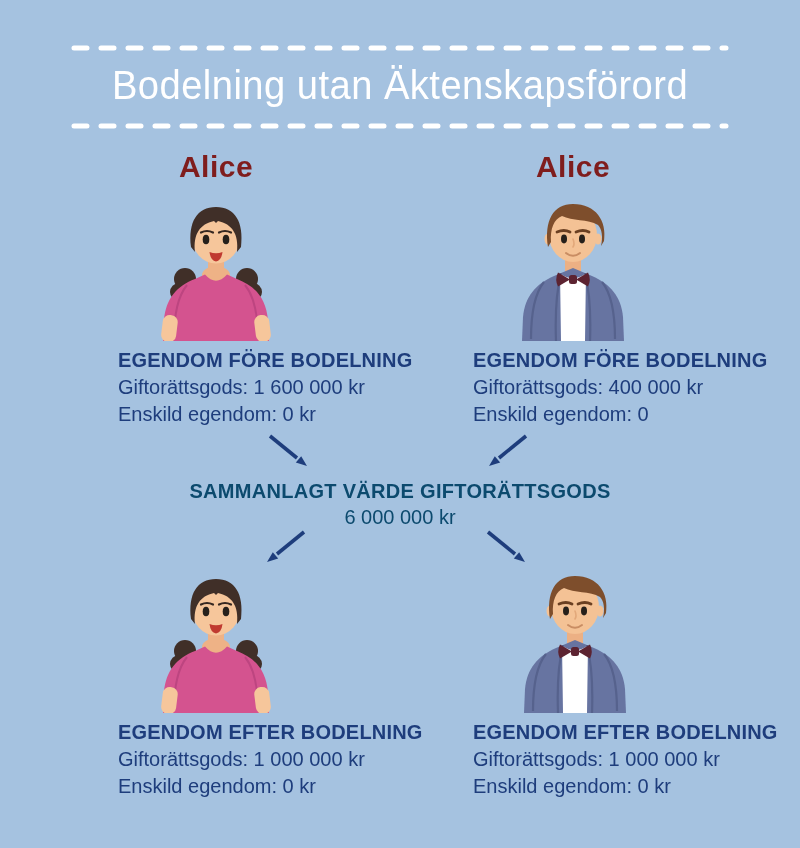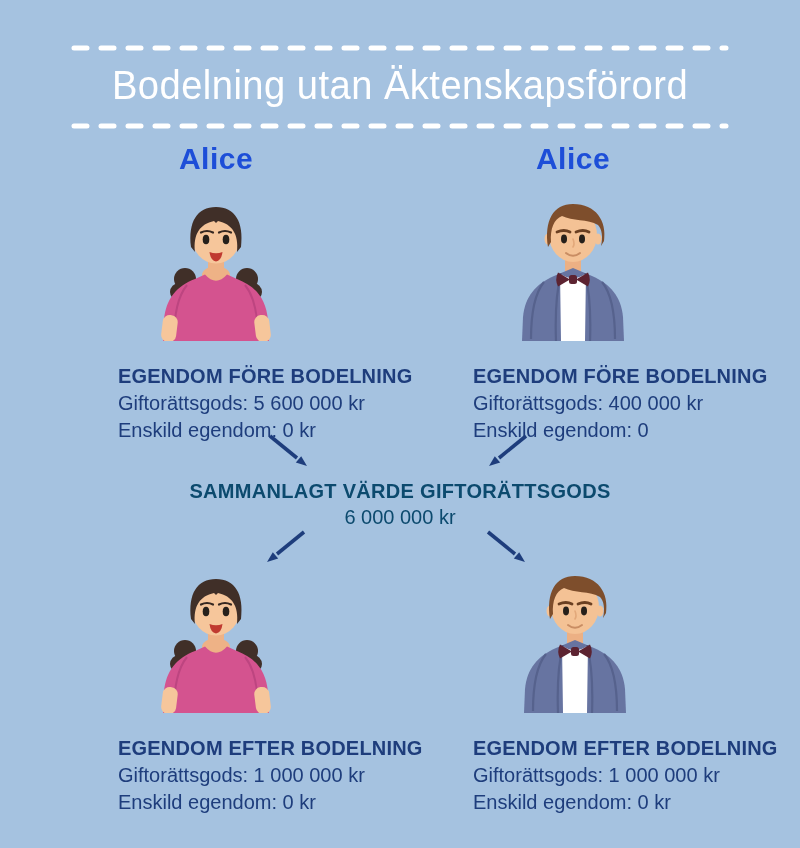--- a/index.html
+++ b/index.html
@@ -11,32 +11,32 @@
   }
   .canvas{position:relative;width:800px;height:848px;background:#a5c2e0;}
   .dash-line{position:absolute;left:70px;}
   .page-title{
     position:absolute;left:0;top:62px;width:800px;margin:0;
     text-align:center;color:#ffffff;
     font-size:41px;font-weight:300;letter-spacing:0.5px;
     transform:scaleX(0.93);transform-origin:center;
   }
   .person-name{
-    position:absolute;top:142px;height:34px;
-    text-align:center;color:#1d4ed8;
+    position:absolute;top:150px;height:34px;
+    text-align:center;color:#7f1d1d;
     font-size:30px;font-weight:700;letter-spacing:0.5px;
   }
   .name-left{left:118px;width:196px;}
   .name-right{left:473px;width:200px;}
   .avatar{position:absolute;width:132px;height:152px;}
   .av-alice-top{left:150px;top:189px;}
   .av-frans-top{left:507px;top:189px;}
   .av-alice-bottom{left:150px;top:561px;}
   .av-frans-bottom{left:509px;top:561px;}
-  .prop-block{position:absolute;width:330px;color:#1e3d7c;margin-top:16px;}
+  .prop-block{position:absolute;width:330px;color:#1e3d7c;}
   .pb-before-left{left:118px;top:347px;}
   .pb-before-right{left:473px;top:347px;}
   .pb-after-left{left:118px;top:719px;}
   .pb-after-right{left:473px;top:719px;}
   .prop-heading{font-size:20px;font-weight:700;line-height:27px;letter-spacing:0.2px;}
   .prop-line{font-size:20px;font-weight:400;line-height:27px;}
   .total-block{position:absolute;left:0;top:478px;width:800px;text-align:center;color:#0c4a6e;}
   .total-heading{font-size:20px;font-weight:700;line-height:26px;letter-spacing:0.3px;}
   .total-value{font-size:20px;font-weight:400;line-height:26px;}
   .arrow{position:absolute;width:44px;height:38px;}
@@ -108,21 +108,21 @@
       <path d="M 36,93 C 27,104 23,126 23,150" stroke="#56628d" stroke-width="2.2" fill="none"></path>
       <path d="M 94,93 C 103,104 107,126 107,150" stroke="#56628d" stroke-width="2.2" fill="none"></path>
       <path d="M 62,90.5 L 50,83.5 Q 46.5,90.5 50,97.5 Z" fill="#5c2331"></path>
       <path d="M 68,90.5 L 80,83.5 Q 83.5,90.5 80,97.5 Z" fill="#5c2331"></path>
       <rect x="61" y="86" width="8" height="9" rx="2.5" fill="#5c2331"></rect>
     </g>
   </svg>
 
   <div class="prop-block pb-before-left">
     <div class="prop-heading">EGENDOM FÖRE BODELNING</div>
-    <div class="prop-line">Giftorättsgods: 5 600 000 kr</div>
+    <div class="prop-line">Giftorättsgods: 1 600 000 kr</div>
     <div class="prop-line">Enskild egendom: 0 kr</div>
   </div>
   <div class="prop-block pb-before-right">
     <div class="prop-heading">EGENDOM FÖRE BODELNING</div>
     <div class="prop-line">Giftorättsgods: 400 000 kr</div>
     <div class="prop-line">Enskild egendom: 0</div>
   </div>
 
   <svg class="arrow arrow-a" viewBox="0 0 44 38">
     <line x1="4" y1="4" x2="31" y2="26" stroke="#1e3d7c" stroke-width="3.6"></line>

